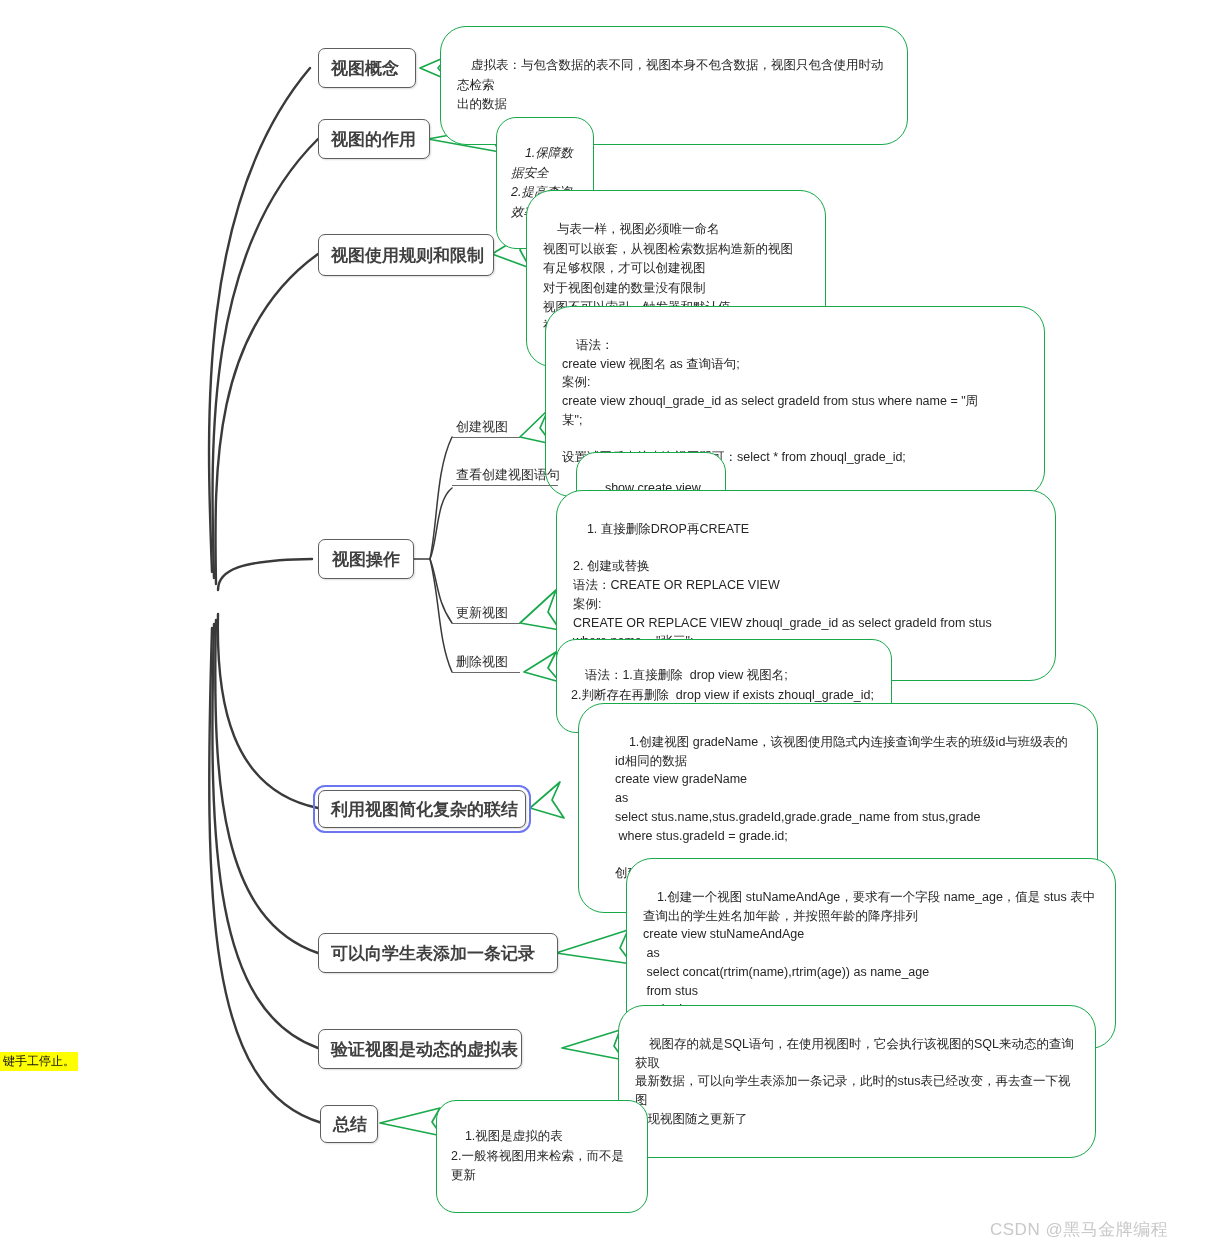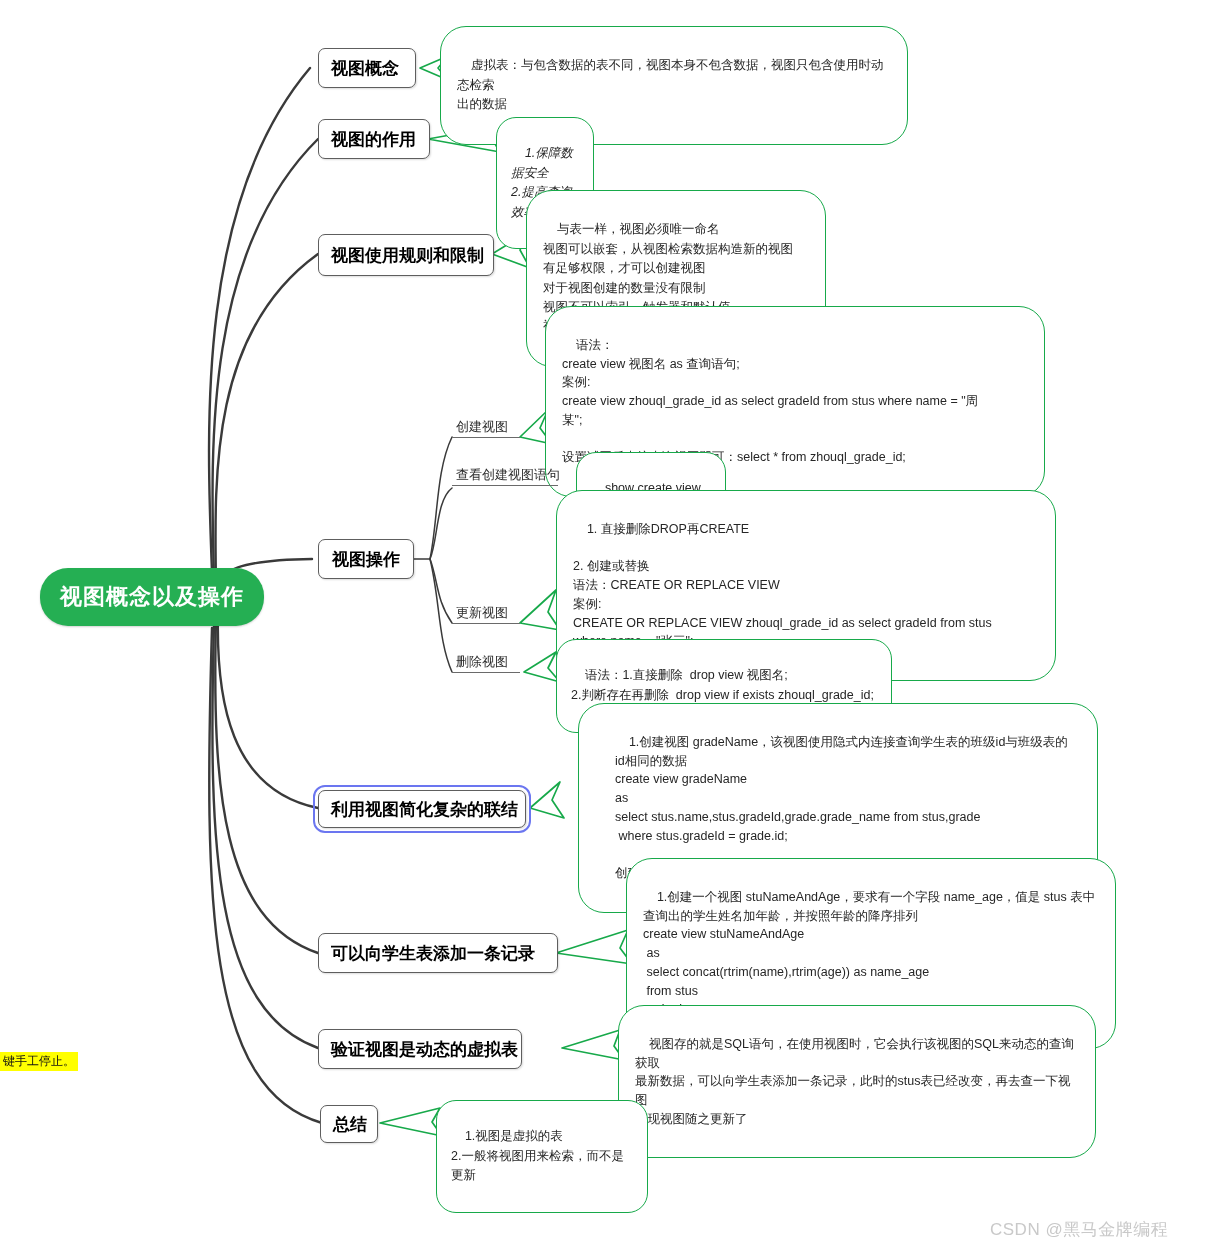--- a/index.html
+++ b/index.html
@@ -29,21 +29,21 @@
   }
 
   
   .branch{
     background:#ffffff;
     border:1.6px solid #5e5e5e;
     border-radius:7px;
     display:flex;align-items:center;
     padding:0 12px;
     font-size:17px;font-weight:bold;
-    color:#000000;
+    color:#404040;
     box-shadow:1px 1px 2px rgba(0,0,0,.14);
     white-space:nowrap;
   }
   .branch.selected{
     outline:2px solid #6b76f0;
     outline-offset:3px;
   }
 
   
   .subleaf{
@@ -121,23 +121,20 @@
       <path d="M520,623 L556,590 L548,612 L560,630 Z"></path>
       <path d="M524,672 L556,652 L548,668 L560,682 Z"></path>
 
       <path d="M530,808 L560,782 L552,800 L564,818 Z"></path>
       <path d="M556,953 L628,930 L620,948 L632,964 Z"></path>
       <path d="M562,1048 L620,1030 L614,1046 L624,1060 Z"></path>
       <path d="M380,1123 L440,1108 L432,1122 L442,1136 Z"></path>
     </g>
   </svg>
 
-  <div class="node root" style="left:40px;top:568px;width:224px;height:58px;">
-    <span>视图概念以及操作</span>
-  </div>
 
   <div class="node branch" style="left:318px;top:48px;width:98px;height:40px;">
     <span>视图概念</span>
   </div>
   <div class="node callout" style="left:440px;top:26px;width:468px;">
     <span>虚拟表：与包含数据的表不同，视图本身不包含数据，视图只包含使用时动态检索
 出的数据</span>
   </div>
 
   <div class="node branch" style="left:318px;top:119px;width:112px;height:40px;">

